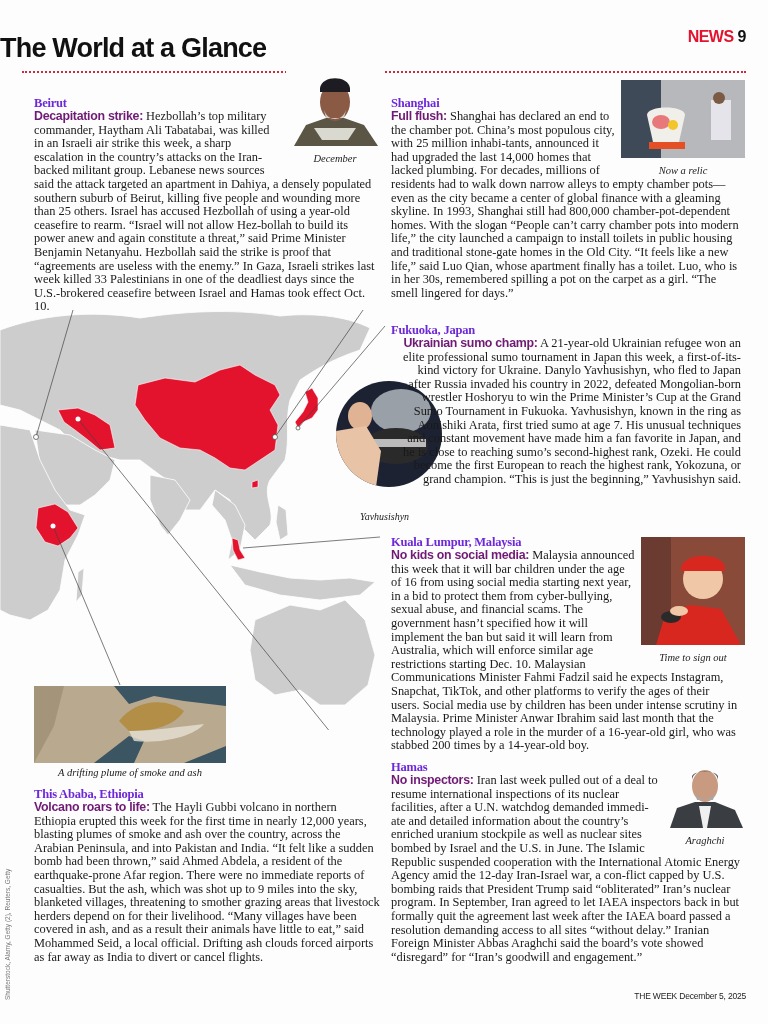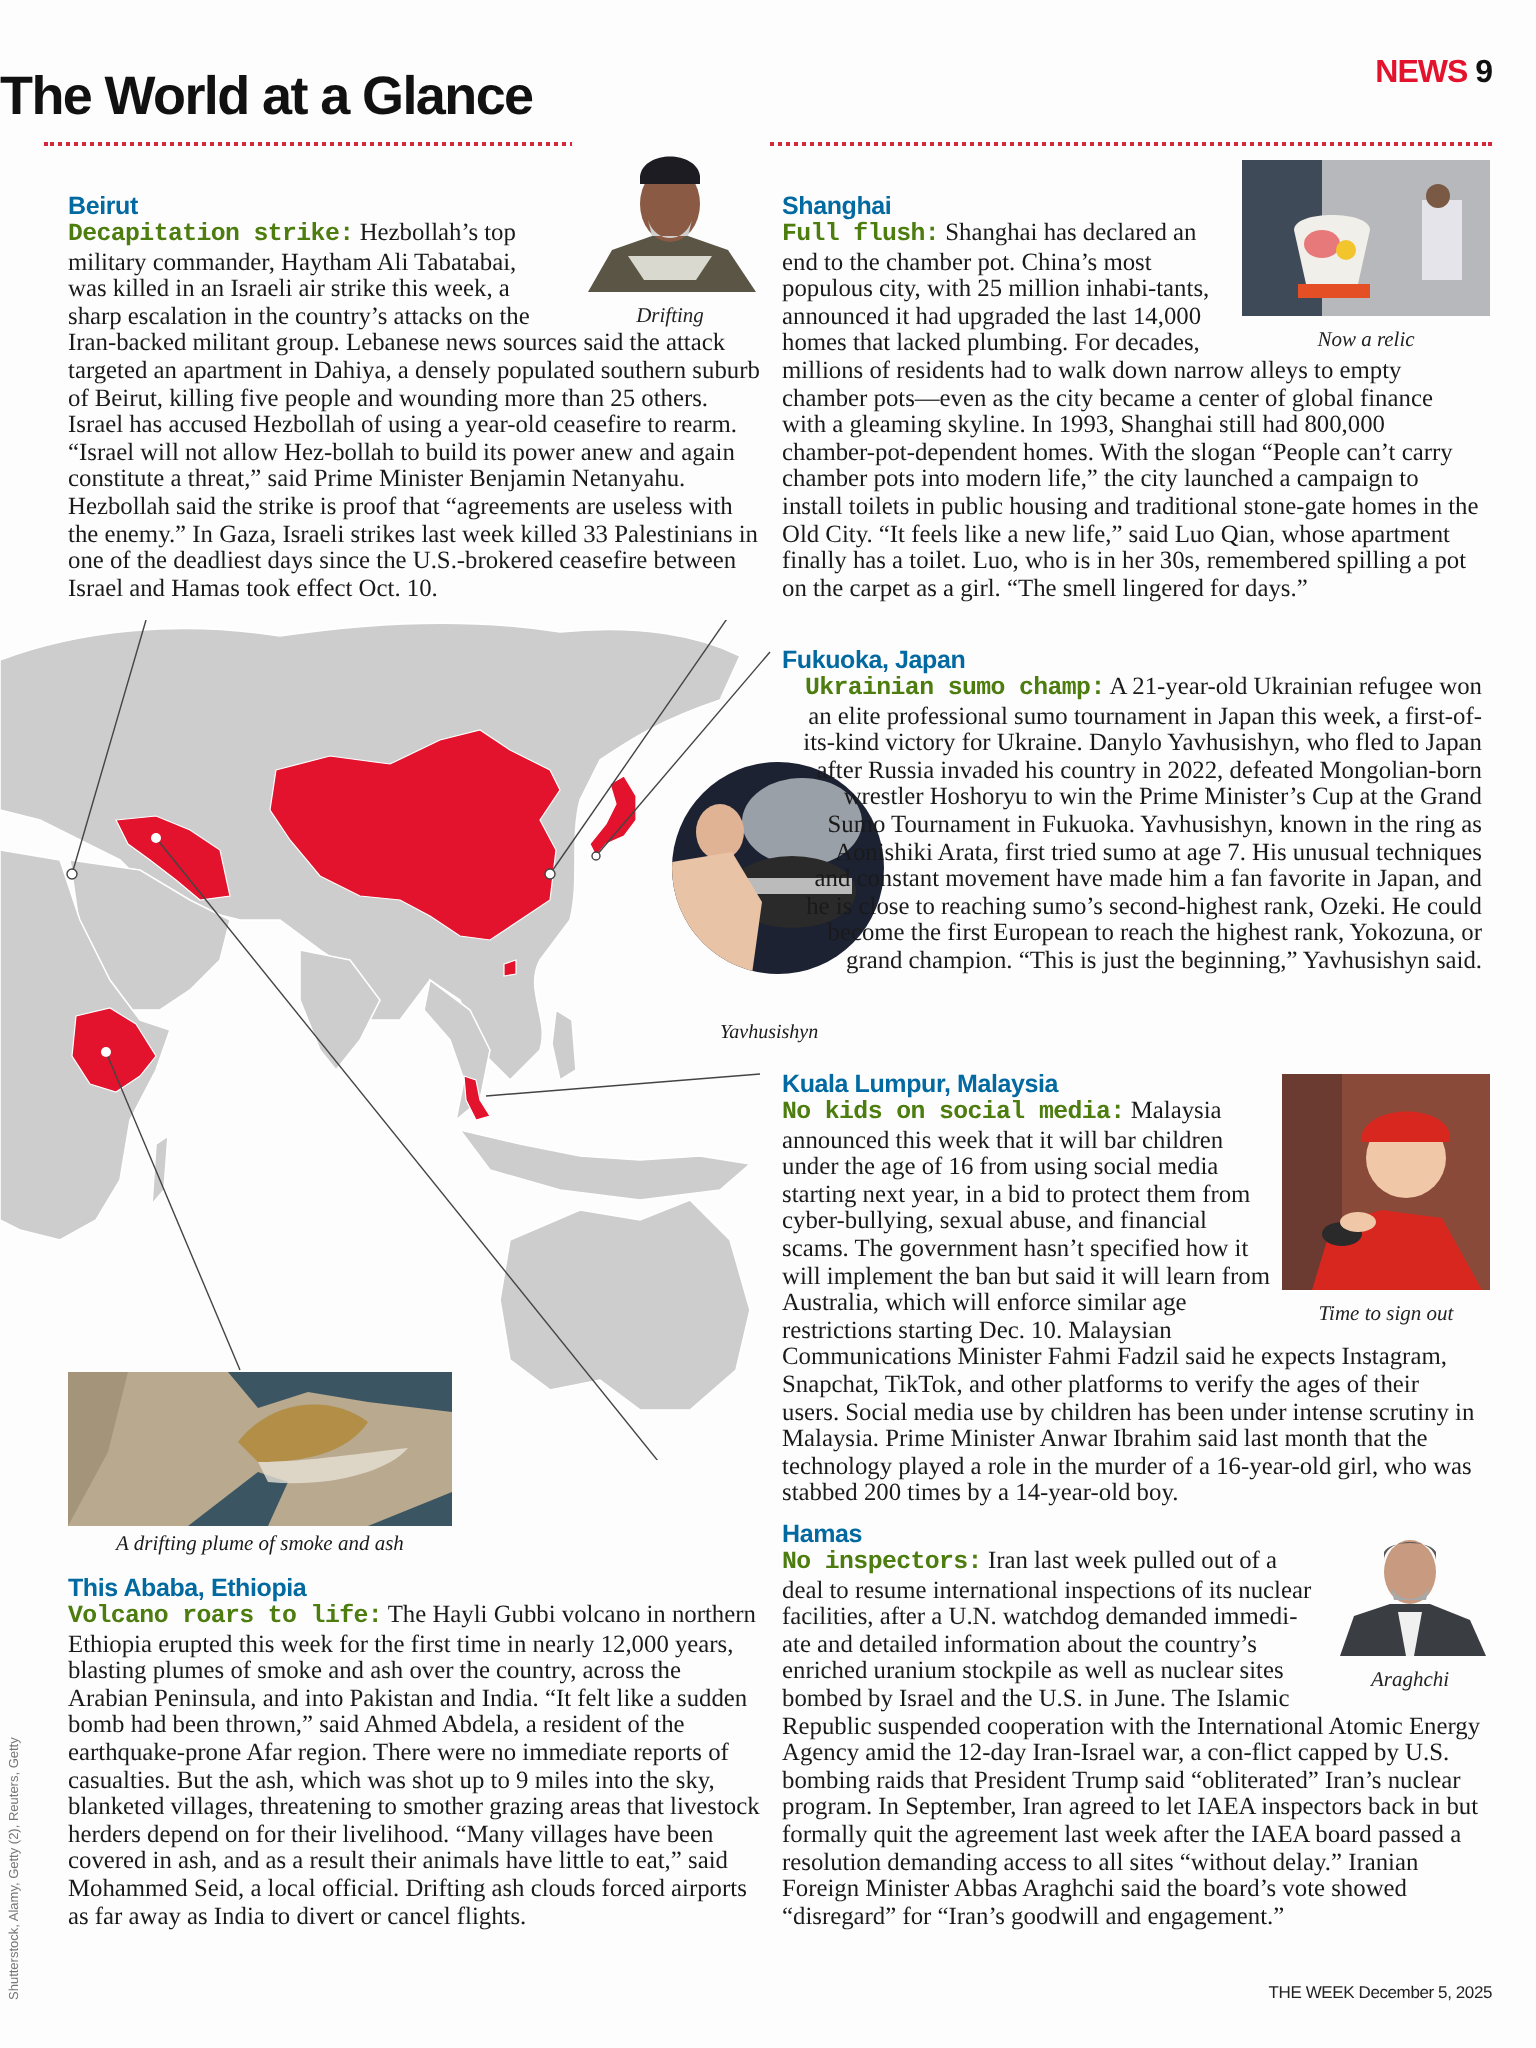--- a/index.html
+++ b/index.html
@@ -17,25 +17,25 @@
   }
   .section-label .sec { color: #e3122d; padding-left: 36px; }
   .section-label .num { color: #111; }
   .rule {
     position: absolute; left: 22px; right: 22px; top: 71px; height: 0;
     border-top: 2px dotted #d6283c;
   }
 
   .story { position: absolute; font-size: 12.4px; line-height: 13.6px; }
   .story .city {
-    font-family: Liberation Sans, sans-serif; font-weight: bold; font-size: 12.5px;
-    line-height: 14px; color: #0369a1; letter-spacing: -0.2px;
+    font-family: Liberation Serif, serif; font-weight: bold; font-size: 12.5px;
+    line-height: 14px; color: #6d28d9; letter-spacing: -0.2px;
   }
   .story .kicker {
-    font-family: Liberation Mono, monospace; font-weight: bold; color: #4d7c0f;
+    font-family: Liberation Sans, sans-serif; font-weight: bold; color: #701a75;
     letter-spacing: -0.3px;
   }
   .story p { text-align: left; }
 
   .photo { float: right; }
   .photo .img { width: 100%; }
   .caption { font-style: italic; font-size: 10.5px; text-align: center; color: #222; margin-top: 2px; }
 
   .credit {
     position: absolute; left: 4px; top: 1000px; transform: rotate(-90deg); transform-origin: left top;
@@ -140,21 +140,21 @@
 <div class="story" style="left:34px; top:96px; width:346px;" data-name="story-beirut">
   <div class="photo" style="width:98px; margin: -26px -4px 0 6px;" data-name="photo-tabatabai">
     <svg class="img" width="98" height="76" viewBox="0 0 98 76">
       <rect width="98" height="76" fill="#fdfdfd"></rect>
       <path d="M8,76 L20,55 L40,48 L58,48 L78,55 L92,76 Z" fill="#5a5544"></path>
       <path d="M28,58 L70,58 L62,70 L36,70 Z" fill="#d9d9d0"></path>
       <ellipse cx="49" cy="32" rx="15" ry="19" fill="#8a5a44"></ellipse>
       <path d="M34,18 C36,5 62,5 64,18 L64,22 L34,22 Z" fill="#1c1c22"></path>
       <path d="M38,40 C42,52 56,52 60,40 L58,48 L40,48 Z" fill="#cfcfcf"></path>
     </svg>
-    <div class="caption" data-name="photo-caption">Drifting</div>
+    <div class="caption" data-name="photo-caption">December</div>
   </div>
   <div class="city" data-name="story-city">Beirut</div>
   <p data-name="story-body"><span class="kicker" data-name="story-kicker">Decapitation strike:</span> <span data-name="story-text">Hezbollah’s top military commander, Haytham Ali Tabatabai, was killed in an Israeli air strike this week, a sharp escalation in the country’s attacks on the Iran-backed militant group. Lebanese news sources said the attack targeted an apartment in Dahiya, a densely populated southern suburb of Beirut, killing five people and wounding more than 25 others. Israel has accused Hezbollah of using a year-old ceasefire to rearm. “Israel will not allow Hez-bollah to build its power anew and again constitute a threat,” said Prime Minister Benjamin Netanyahu. Hezbollah said the strike is proof that “agreements are useless with the enemy.” In Gaza, Israeli strikes last week killed 33 Palestinians in one of the deadliest days since the U.S.-brokered ceasefire between Israel and Hamas took effect Oct. 10.</span></p>
 </div>
 
 <div class="story" style="left:391px; top:96px; width:350px;" data-name="story-shanghai">
   <div class="photo" style="width:124px; margin: -16px -4px 0 6px;" data-name="photo-chamber-pot">
     <svg class="img" width="124" height="78" viewBox="0 0 124 78">
       <rect width="124" height="78" fill="#b6b8bb"></rect>
       <rect x="0" y="0" width="40" height="78" fill="#3f4a58"></rect>

